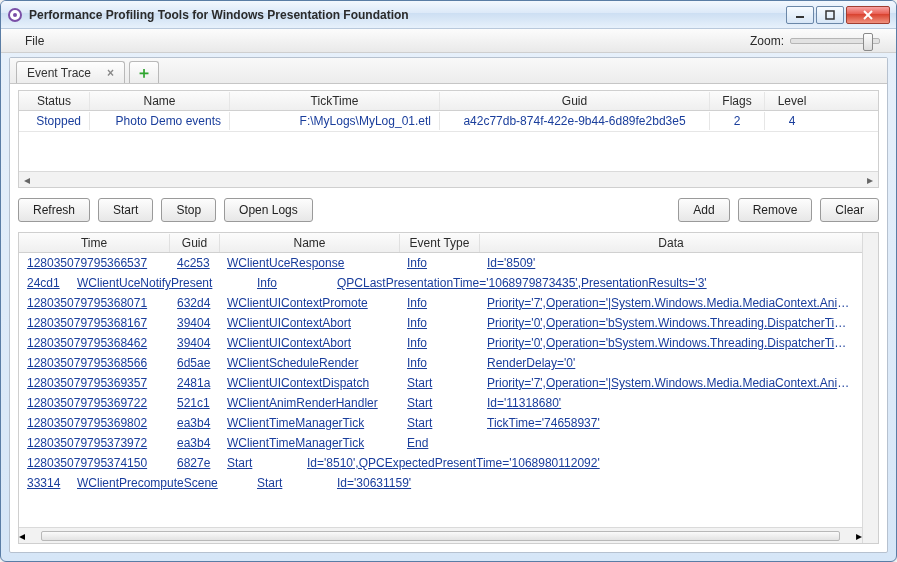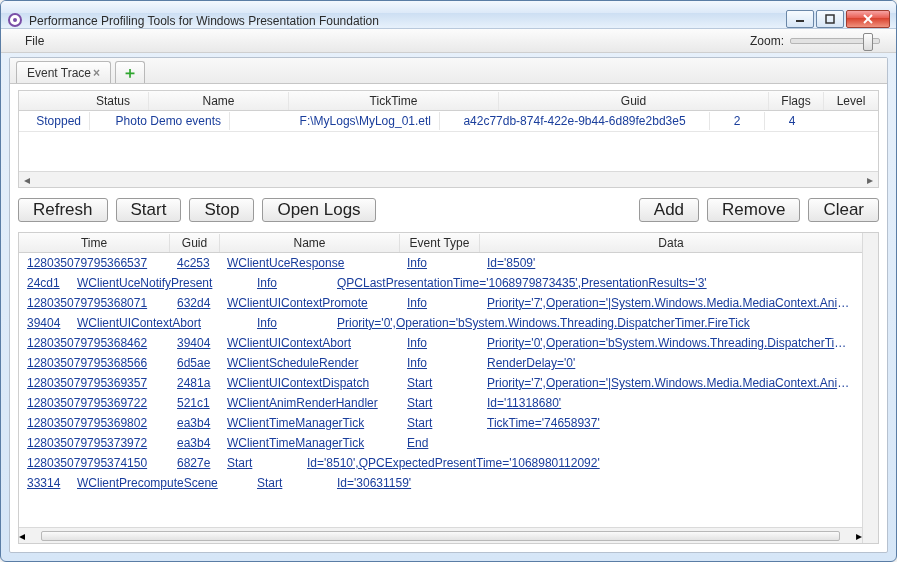--- a/index.html
+++ b/index.html
@@ -1,64 +1,64 @@
 <!DOCTYPE html>
 <html><head>
 <meta charset="utf-8">
 <style>
 * { margin: 0; padding: 0; box-sizing: border-box; }
 body { font-family: "Segoe UI", Tahoma, sans-serif; font-size: 12px; background: #fff; width: 897px; height: 562px; overflow: hidden; }
 
 
 .window { width: 897px; height: 562px; border: 1px solid #5a7da5; border-radius: 6px; background: linear-gradient(180deg,#e8f1fb 0%, #d6e6f7 100%); box-shadow: 0 0 4px rgba(0,0,0,.25); display:flex; flex-direction:column; overflow:hidden; }
-.titlebar { height:28px; display:flex; align-items:flex-end; padding:0 6px; background: linear-gradient(180deg,#f3f8fe 0%, #dce9f8 45%, #cddff3 46%, #e7f1fb 100%); border-bottom:1px solid #b9c9dc; }
+.titlebar { height:28px; display:flex; align-items:center; padding:0 6px; background: linear-gradient(180deg,#f3f8fe 0%, #dce9f8 45%, #cddff3 46%, #e7f1fb 100%); border-bottom:1px solid #b9c9dc;font-weight:bold; }
 .titlebar .app-icon { width:16px; height:16px; margin-right:6px; }
 .titlebar .title { flex:1; color:#2b2b2b; font-size:12px; }
 .win-btns { display:flex; gap:0; }
 .win-btn { width:28px; height:18px; border:1px solid #6a87a8; border-radius:2px; margin-left:2px; display:flex; align-items:center; justify-content:center; background:linear-gradient(180deg,#f7fbff,#d7e6f6); }
 .win-btn.close { width:44px; background:linear-gradient(180deg,#f7a3a3,#e85c50 45%,#d94330 46%,#f0927f); border-color:#a03d30;}
 .win-btn svg { display:block; }
 
 
 .menubar { height:24px; display:flex; align-items:center; padding:0 16px; background:linear-gradient(180deg,#fcfcfc,#e9e9e9); border-bottom:1px solid #cfcfcf; }
 .menubar .menu-item { padding:3px 8px; color:#2b2b2b; }
 .menubar .spacer { flex:1; }
 .menubar .zoom-label { color:#2b2b2b; margin-right:6px;}
 .zoom-slider { width:90px; height:6px; background:#e2e2e2; border:1px solid #b5b5b5; border-radius:2px; position:relative; }
 .zoom-thumb { position:absolute; right:6px; top:-6px; width:10px; height:18px; background:linear-gradient(180deg,#fefefe,#dcdcdc); border:1px solid #8a8a8a; border-radius:2px; }
 
 
 .inner { flex:1; margin:4px 8px 8px 8px; border:1px solid #b6c1cf; background:#fff; display:flex; flex-direction:column; overflow:hidden; border-radius:2px;}
 .tabstrip { height:26px; display:flex; align-items:flex-end; background:linear-gradient(180deg,#f9f9f9,#ececec); border-bottom:1px solid #c6c6c6; padding-left:6px; gap:4px;}
-.tab { height:22px; padding:3px 10px; border:1px solid #b9b9b9; border-bottom:none; border-radius:3px 3px 0 0; background:linear-gradient(180deg,#fefefe,#ededed); display:flex; align-items:flex-end; gap:2px; font-size:12px; color:#333;}
+.tab { height:22px; padding:3px 10px; border:1px solid #b9b9b9; border-bottom:none; border-radius:3px 3px 0 0; background:linear-gradient(180deg,#fefefe,#ededed); display:flex; align-items:flex-end; gap:16px; font-size:12px; color:#333;}
 .tab .close-x { color:#888; font-weight:bold; }
 .tab.plus { padding:3px 6px; }
 .plus-icon { color:#2fa52f; font-weight:bold; font-size:16px; line-height:14px; }
 
 .content { flex:1; padding:6px 8px 8px 8px; display:flex; flex-direction:column; overflow:hidden; }
 
 
 .trace-table { border:1px solid #cfcfcf; background:#fff; }
 .thead, .trow { display:flex; }
-.thead { background:linear-gradient(180deg,#fcfcfc,#efefef); border-bottom:1px solid #d0d0d0; height:20px; align-items:center;justify-content:flex-end;}
+.thead { background:linear-gradient(180deg,#fcfcfc,#efefef); border-bottom:1px solid #d0d0d0; height:20px; align-items:center;}
 .th, .td { padding:2px 8px; text-align:right; overflow:hidden; white-space:nowrap; text-overflow:ellipsis;}
 .th { color:#2b2b2b; text-align:center; }
 .th + .th, .td + .td { border-left:1px solid #e6e6e6; }
 .col-status{width:70px;} .col-name{width:140px;} .col-file{width:210px;} .col-guid{width:270px; text-align:center;} .col-flags{width:55px; text-align:center;} .col-level{width:55px; text-align:center;}
 .trow { height:20px; align-items:center;}
 .trow .td { color:#1a3e9c; }
 .trace-scroll { height:40px; border-top:1px solid #e6e6e6; position:relative;}
 .hscroll { height:16px; background:#f2f2f2; border-top:1px solid #dadada; display:flex; align-items:center; }
 .hscroll .arrow { width:16px; height:14px; display:flex; align-items:center; justify-content:center; color:#666;}
 .hscroll .track { flex:1; }
 
 
 .btnrow { display:flex; gap:8px; margin:10px 0; align-items:center;}
 .btnrow .spacer{flex:1;}
-.btn { height:24px; padding:0 14px; border:1px solid #9a9a9a; border-radius:3px; background:linear-gradient(180deg,#fdfdfd,#e7e7e7); color:#222; font-size:17px; display:flex; align-items:center; }
+.btn { height:24px; padding:0 14px; border:1px solid #9a9a9a; border-radius:3px; background:linear-gradient(180deg,#fdfdfd,#e7e7e7); color:#222; font-size:12px; display:flex; align-items:center; }
 
 
 .events-wrap { flex:1; border:1px solid #cfcfcf; display:flex; flex-direction:column; overflow:hidden;}
 .events-head { display:flex; background:linear-gradient(180deg,#fcfcfc,#efefef); border-bottom:1px solid #d0d0d0; height:20px; align-items:center;}
 .eh { padding:2px 8px; text-align:center; color:#2b2b2b; }
 .eh + .eh { border-left:1px solid #e0e0e0;}
 .ec-time{width:150px;} .ec-guid{width:50px;} .ec-name{width:180px;} .ec-type{width:80px;} .ec-data{flex:1;}
 .events-body { flex:1; overflow:hidden; }
 .erow { display:flex; height:20px; align-items:center; color:#1a3e9c;}
 .ed { padding:1px 8px; white-space:nowrap; overflow:hidden; text-overflow:ellipsis;text-decoration:underline;}
@@ -183,20 +183,21 @@
                   <div class="ed ec-data">QPCLastPresentationTime='1068979873435',PresentationResults='3'</div>
                 </div>
                 <div class="erow">
                   <div class="ed ec-time">128035079795368071</div>
                   <div class="ed ec-guid">632d4</div>
                   <div class="ed ec-name">WClientUIContextPromote</div>
                   <div class="ed ec-type">Info</div>
                   <div class="ed ec-data">Priority='7',Operation='|System.Windows.Media.MediaContext.AnimatedRend</div>
                 </div>
                 <div class="erow">
+                  <div class="ed ec-time">128035079795368167</div>
                   <div class="ed ec-guid">39404</div>
                   <div class="ed ec-name">WClientUIContextAbort</div>
                   <div class="ed ec-type">Info</div>
                   <div class="ed ec-data">Priority='0',Operation='bSystem.Windows.Threading.DispatcherTimer.FireTick</div>
                 </div>
                 <div class="erow">
                   <div class="ed ec-time">128035079795368462</div>
                   <div class="ed ec-guid">39404</div>
                   <div class="ed ec-name">WClientUIContextAbort</div>
                   <div class="ed ec-type">Info</div>

